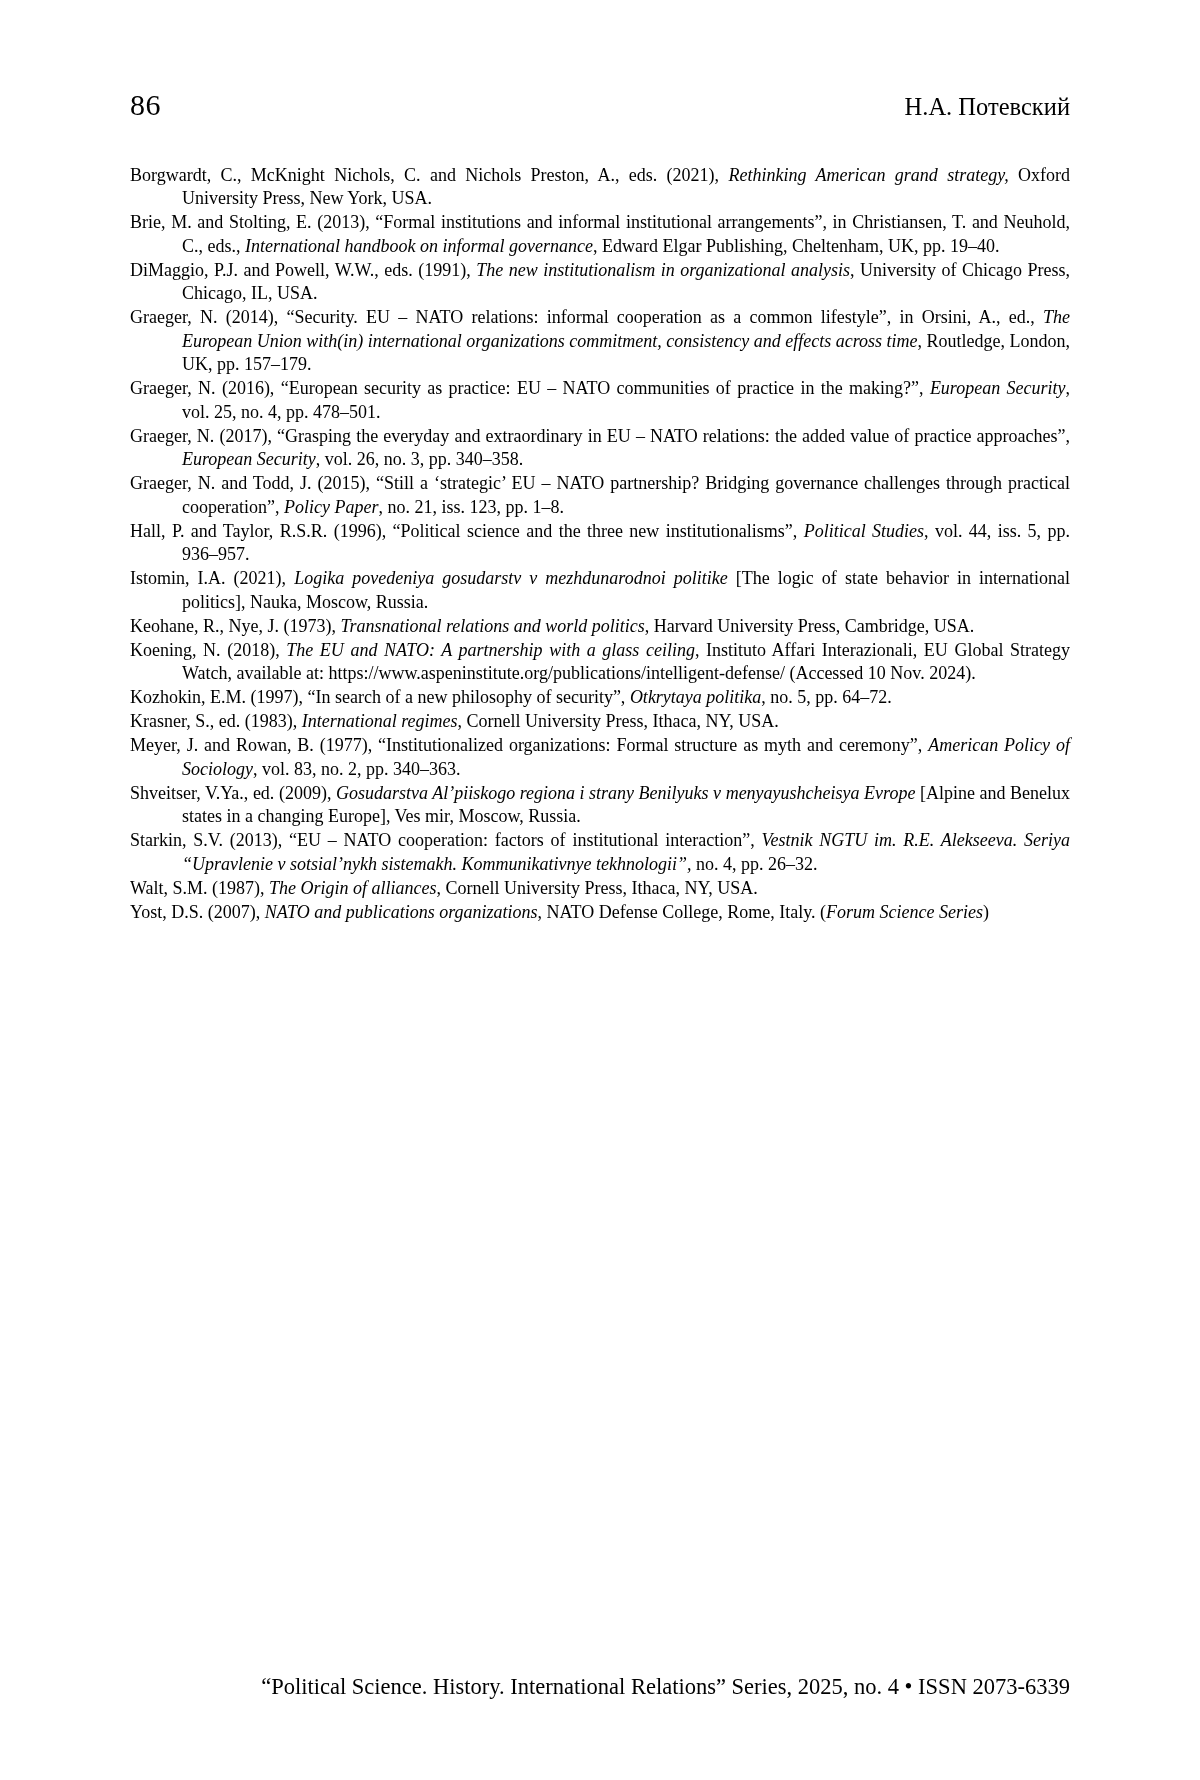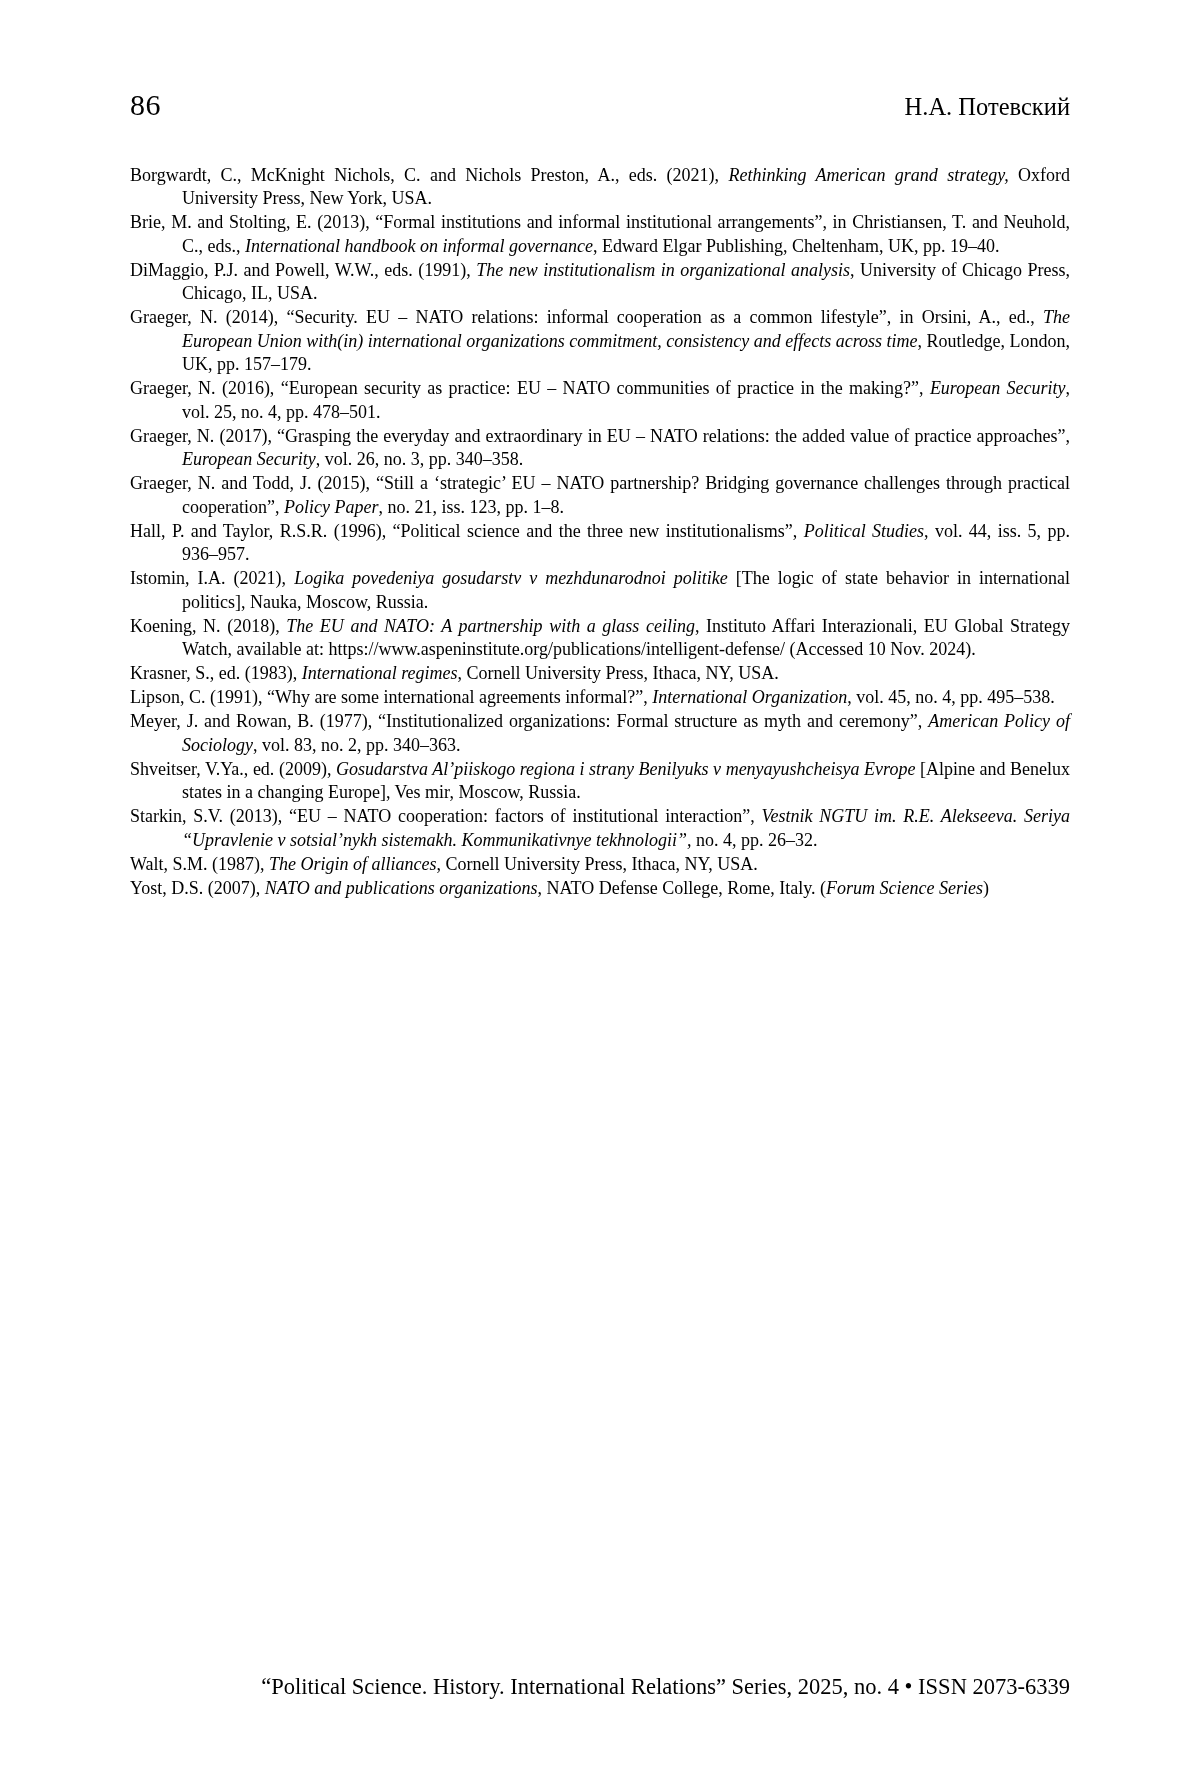--- a/index.html
+++ b/index.html
@@ -82,23 +82,24 @@
   <div class="refs">
       <p class="ref">Borgwardt, C., McKnight Nichols, C. and Nichols Preston, A., eds. (2021), <i>Rethinking American grand strategy,</i> Oxford University Press, New York, USA.</p>
       <p class="ref">Brie, M. and Stolting, E. (2013), “Formal institutions and informal institutional arrangements”, in Christiansen, T. and Neuhold, C., eds., <i>International handbook on informal governance</i>, Edward Elgar Publishing, Cheltenham, UK, pp. 19–40.</p>
       <p class="ref">DiMaggio, P.J. and Powell, W.W., eds. (1991), <i>The new institutionalism in organizational analysis</i>, University of Chicago Press, Chicago, IL, USA.</p>
       <p class="ref">Graeger, N. (2014), “Security. EU – NATO relations: informal cooperation as a common lifestyle”, in Orsini, A., ed., <i>The European Union with(in) international organizations commitment, consistency and effects across time</i>, Routledge, London, UK, pp. 157–179.</p>
       <p class="ref">Graeger, N. (2016), “European security as practice: EU – NATO communities of practice in the making?”, <i>European Security</i>, vol. 25, no. 4, pp. 478–501.</p>
       <p class="ref">Graeger, N. (2017), “Grasping the everyday and extraordinary in EU – NATO relations: the added value of practice approaches”, <i>European Security</i>, vol. 26, no. 3, pp. 340–358.</p>
       <p class="ref">Graeger, N. and Todd, J. (2015), “Still a ‘strategic’ EU – NATO partnership? Bridging governance challenges through practical cooperation”, <i>Policy Paper</i>, no. 21, iss. 123, pp. 1–8.</p>
       <p class="ref">Hall, P. and Taylor, R.S.R. (1996), “Political science and the three new institutionalisms”, <i>Political Studies</i>, vol. 44, iss. 5, pp. 936–957.</p>
       <p class="ref">Istomin, I.A. (2021), <i>Logika povedeniya gosudarstv v mezhdunarodnoi politike</i> [The logic of state behavior in international politics], Nauka, Moscow, Russia.</p>
+      <p class="ref">Keohane, R., Nye, J. (1973), <i>Transnational relations and world politics</i>, Harvard University Press, Cambridge, USA.</p>
       <p class="ref">Koening, N. (2018), <i>The EU and NATO: A partnership with a glass ceiling</i>, Instituto Affari Interazionali, EU Global Strategy Watch, available at: https://www.aspeninstitute.org/publications/intelligent-defense/ (Accessed 10 Nov. 2024).</p>
+      <p class="ref">Kozhokin, E.M. (1997), “In search of a new philosophy of security”, <i>Otkrytaya politika</i>, no. 5, pp. 64–72.</p>
       <p class="ref">Krasner, S., ed. (1983), <i>International regimes</i>, Cornell University Press, Ithaca, NY, USA.</p>
-      <p class="ref">Lipson, C. (1991), “Why are some international agreements informal?”, <i>International Organization</i>, vol. 45, no. 4, pp. 495–538.</p>
       <p class="ref">Meyer, J. and Rowan, B. (1977), “Institutionalized organizations: Formal structure as myth and ceremony”, <i>American Policy of Sociology</i>, vol. 83, no. 2, pp. 340–363.</p>
       <p class="ref">Shveitser, V.Ya., ed. (2009), <i>Gosudarstva Al’piiskogo regiona i strany Benilyuks v menyayushcheisya Evrope</i> [Alpine and Benelux states in a changing Europe], Ves mir, Moscow, Russia.</p>
       <p class="ref">Starkin, S.V. (2013), “EU – NATO cooperation: factors of institutional interaction”, <i>Vestnik NGTU im. R.E. Alekseeva. Seriya “Upravlenie v sotsial’nykh sistemakh. Kommunikativnye tekhnologii”,</i> no. 4, pp. 26–32.</p>
       <p class="ref">Walt, S.M. (1987), <i>The Origin of alliances</i>, Cornell University Press, Ithaca, NY, USA.</p>
       <p class="ref">Yost, D.S. (2007), <i>NATO and publications organizations</i>, NATO Defense College, Rome, Italy. (<i>Forum Science Series</i>)</p>
     </div>
 
   <div class="footer">“Political Science. History. International Relations” Series, 2025, no. 4 • ISSN 2073-6339</div>
 
 </div>

